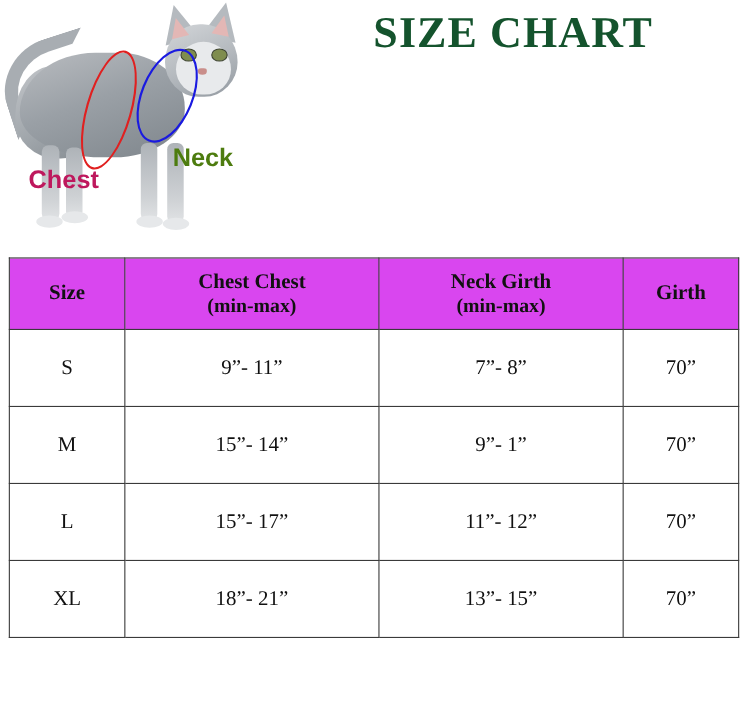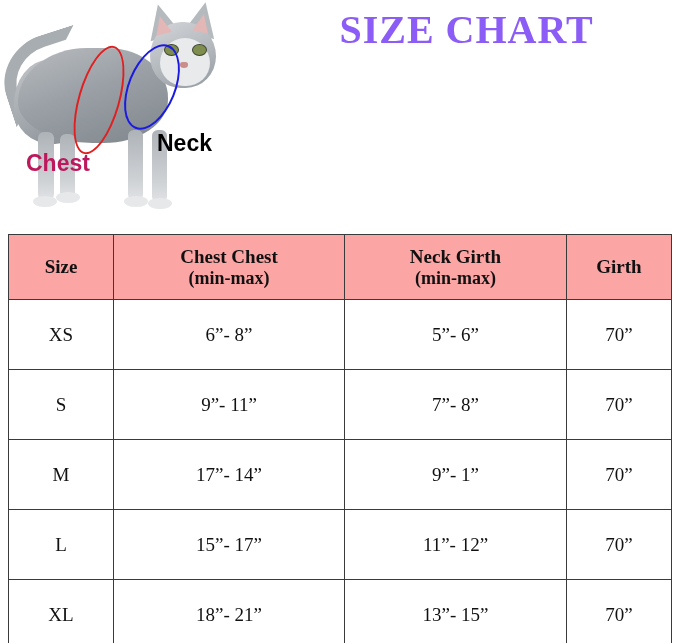--- a/index.html
+++ b/index.html
@@ -168,29 +168,29 @@
     transform: rotate(22deg);
   }
 
   .label {
     position: absolute;
     font-weight: bold;
     font-size: 23px;
     font-family: "Liberation Sans", sans-serif;
   }
   .label.chest { left: 26px; top: 150px; color: #be185d; }
-  .label.neck { left: 157px; top: 130px; color: #000000; }
+  .label.neck { left: 157px; top: 130px; color: #4d7c0f; }
 
   .intro {
     flex: 1 1 auto;
     padding: 8px 16px 0 8px;
     box-sizing: border-box;
   }
   .title {
-    color: #8b5cf6;
+    color: #14532d;
     font-family: "Liberation Serif", serif;
     font-weight: bold;
     font-size: 40px;
     letter-spacing: 1px;
     text-align: center;
     margin: 2px 0 14px 0;
     line-height: 1;
   }
   .intro-text {
     font-family: "Liberation Serif", serif;
@@ -213,21 +213,21 @@
     table-layout: fixed;
   }
   table.size-chart th,
   table.size-chart td {
     border: 1.5px solid #3a3a3a;
     text-align: center;
     font-family: "Liberation Serif", serif;
     color: #111;
   }
   table.size-chart thead th {
-    background: #fca5a5;
+    background: #d946ef;
     height: 62px;
     font-size: 19px;
     font-weight: bold;
     line-height: 1.15;
   }
   table.size-chart thead th .sub {
     display: block;
     font-size: 18px;
     font-weight: bold;
   }
@@ -302,34 +302,28 @@
             <span>Neck Girth</span>
             <span class="sub">(min-max)</span>
           </th>
           <th>
             <span>Girth</span>
           </th>
         </tr>
       </thead>
       <tbody>
         <tr>
-          <td>XS</td>
-          <td>6”- 8”</td>
-          <td>5”- 6”</td>
-          <td>70”</td>
-        </tr>
-        <tr>
           <td>S</td>
           <td>9”- 11”</td>
           <td>7”- 8”</td>
           <td>70”</td>
         </tr>
         <tr>
           <td>M</td>
-          <td>17”- 14”</td>
+          <td>15”- 14”</td>
           <td>9”- 1”</td>
           <td>70”</td>
         </tr>
         <tr>
           <td>L</td>
           <td>15”- 17”</td>
           <td>11”- 12”</td>
           <td>70”</td>
         </tr>
         <tr>

